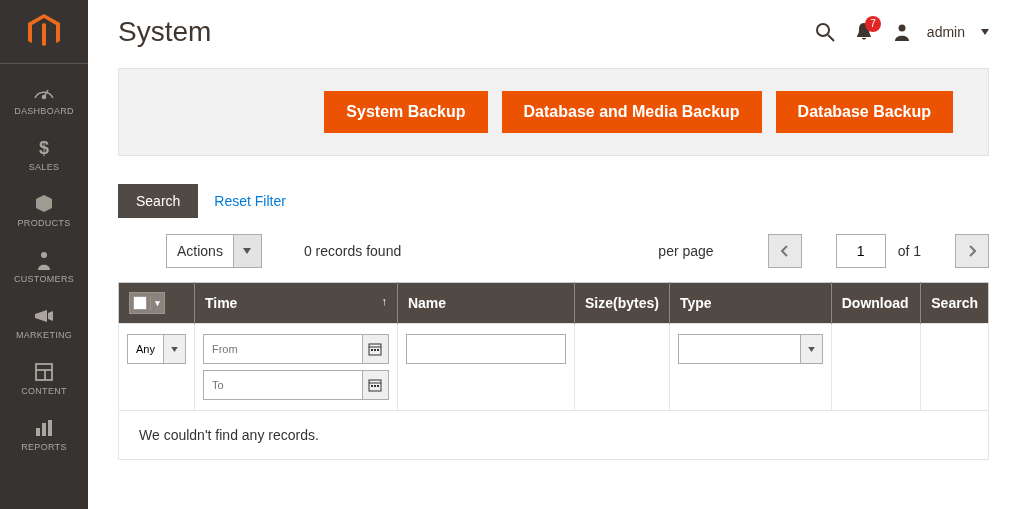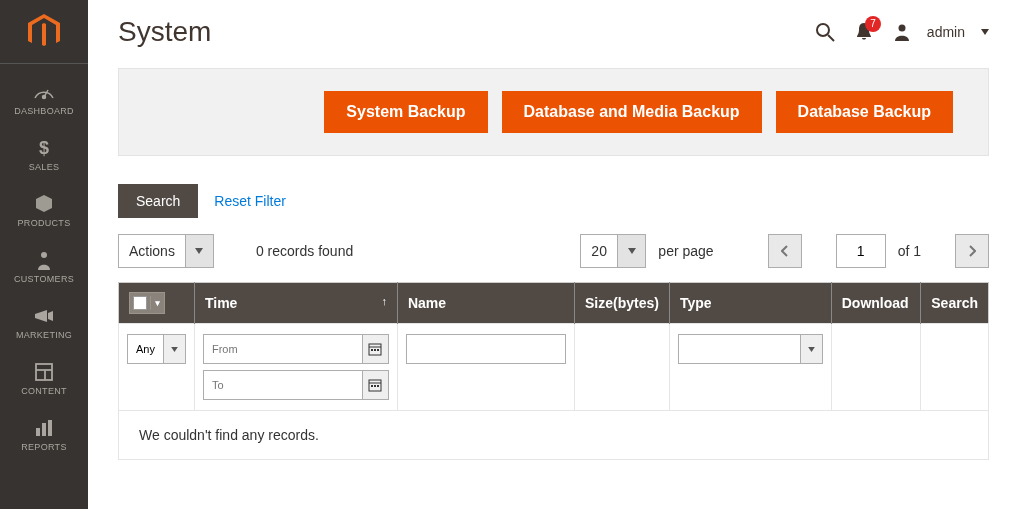--- a/index.html
+++ b/index.html
@@ -16,21 +16,21 @@
 .top-icons { display:flex; align-items:center; gap:20px; }
 .search-icon, .bell-icon { position:relative; cursor:pointer; }
 .badge { position:absolute; top:-6px; right:-8px; background:#e22626; color:#fff; font-size:10px; border-radius:9px; padding:0 5px; height:16px; line-height:16px; }
 .user { display:flex; align-items:center; gap:16px; cursor:pointer; font-size:14px; color:#41362f;}
 .actions-bar { background:#f1f1f1; border:1px solid #e3e3e3; padding:22px 35px; margin-bottom:28px; display:flex; justify-content:flex-end; gap:14px;}
 .btn-primary { background:#eb5202; color:#fff; font-size:16px; font-weight:600; border:none; padding:12px 22px; cursor:pointer; }
 .filter-row { display:flex; align-items:center; gap:16px; margin-bottom:16px;}
 .btn-dark { background:#514943; color:#fff; border:none; padding:9px 18px; font-size:14px; cursor:pointer;}
 .link { color:#007bdb; font-size:14px; cursor:pointer; }
 .controls-row { display:flex; align-items:center; gap:12px; margin-bottom:14px;}
-.select-wrap { display:flex; border:1px solid #adadad; height:34px; }
+.select-wrap { display:flex; border:1px solid #adadad; height:34px;margin-left:48px; }
 .select-wrap .lbl { padding:0 10px; display:flex; align-items:center; font-size:14px; color:#333; background:#fff;}
 .select-wrap .car { width:28px; background:#e3e3e3; display:flex; align-items:center; justify-content:center; border-left:1px solid #adadad; cursor:pointer;}
 .records { font-size:14px; color:#333; margin-left:30px;}
 .spacer{flex:1;}
 .mini-input { width:50px; height:34px; border:1px solid #adadad; text-align:center; font-size:14px;}
 .txt { font-size:14px; color:#333; }
 .sq-btn { width:34px; height:34px; border:1px solid #adadad; background:#e9e9e9; display:flex; align-items:center; justify-content:center; cursor:pointer;}
 table.grid { width:100%; border-collapse:collapse; border:1px solid #ccc;}
 table.grid thead th { background:#514943; color:#fff; font-size:14px; font-weight:600; text-align:left; padding:9px 10px; border-left:1px solid #888;}
 table.grid thead th:first-child{border-left:none;}
@@ -170,28 +170,20 @@
     <div class="select-wrap">
       <span class="lbl">Actions</span>
       <span class="car">
           <svg width="8" height="6" viewBox="0 0 8 6" fill="#555">
             <path d="M0 0 L8 0 L4 6 Z"></path>
           </svg>
         </span>
     </div>
     <span class="records">0 records found</span>
     <span class="spacer"></span>
-    <div class="select-wrap">
-      <span class="lbl" style="min-width:36px">20</span>
-      <span class="car">
-          <svg width="8" height="6" viewBox="0 0 8 6" fill="#555">
-            <path d="M0 0 L8 0 L4 6 Z"></path>
-          </svg>
-        </span>
-    </div>
     <span class="txt">per page</span>
     <span style="width:30px"></span>
     <div class="sq-btn">
         <svg width="8" height="12" viewBox="0 0 8 12" fill="none" stroke="#777" stroke-width="2">
           <path d="M6 1 L1 6 L6 11"></path>
         </svg>
       </div>
     <span style="width:10px"></span>
     <input class="mini-input" value="1" style="">
     <span class="txt">of 1</span>

